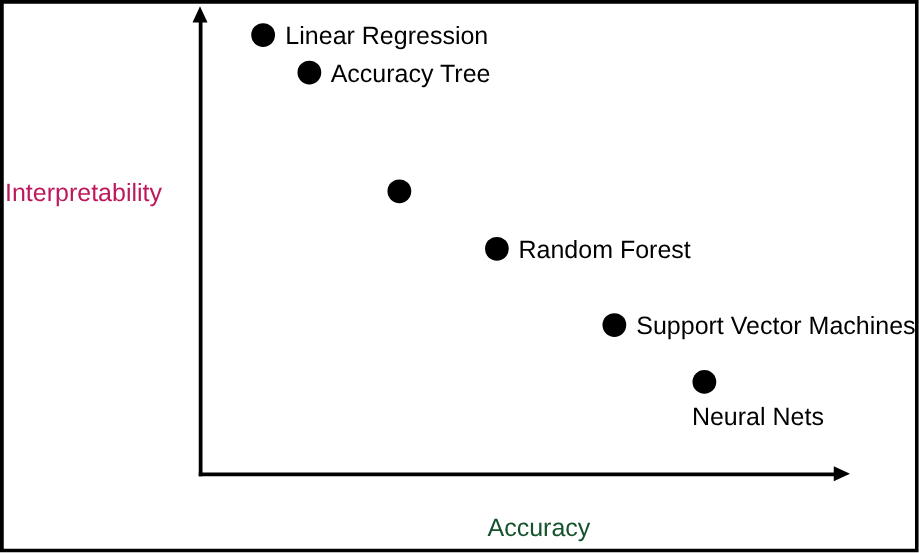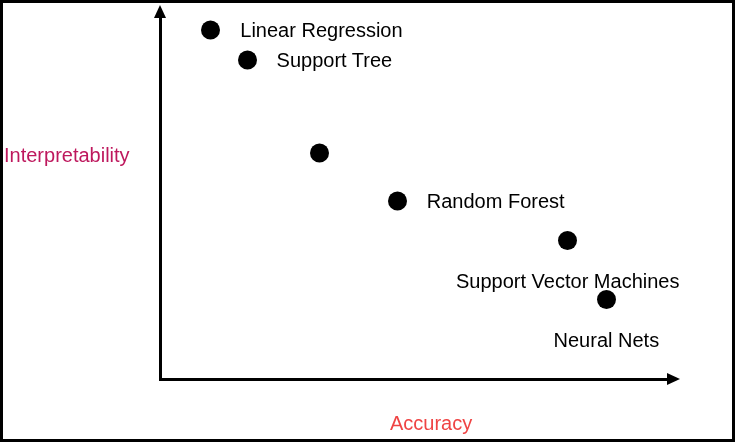--- a/index.html
+++ b/index.html
@@ -23,21 +23,21 @@
     top: 141px;
     font-size: 20px;
     color: #be185d;
     white-space: nowrap;
   }
   .x-label {
     position: absolute;
     left: 387px;
     top: 409px;
     font-size: 20px;
-    color: #ef4444;
+    color: #14532d;
     white-space: nowrap;
   }
   .y-axis {
     position: absolute;
     left: 156px;
     top: 12px;
     width: 3px;
     height: 366px;
     background: #000000;
   }
@@ -65,22 +65,21 @@
     top: 370px;
     width: 0;
     height: 0;
     border-top: 6.5px solid transparent;
     border-bottom: 6.5px solid transparent;
     border-left: 13px solid #000000;
   }
   .point {
     position: absolute;
     display: flex;
-    align-items: center;
-    gap: 20px;
+    gap: 8px;
     transform: translateY(-50%);
     white-space: nowrap;
   }
   .dot {
     display: block;
     width: 19px;
     height: 19px;
     border-radius: 50%;
     background: #000000;
     flex: 0 0 auto;
@@ -104,30 +103,30 @@
 
   <div class="x-label">Accuracy</div>
 
   <div id="points">
       <div class="point" style="left: 198.3px; top: 27.38px;">
         <span class="dot" style="background: rgb(0, 0, 0);"></span>
         <span class="pt-label">Linear Regression</span>
       </div>
       <div class="point" style="left: 234.56px; top: 57.22px;">
         <span class="dot" style="background: rgb(0, 0, 0);"></span>
-        <span class="pt-label">Support Tree</span>
+        <span class="pt-label">Accuracy Tree</span>
       </div>
       <div class="point" style="left: 307.08px; top: 150.47px;">
         <span class="dot" style="background: rgb(0, 0, 0);"></span>
       </div>
       <div class="point" style="left: 384.78px; top: 180.31px; margin-top: 18px;">
         <span class="dot" style="background: rgb(0, 0, 0);"></span>
         <span class="pt-label">Random Forest</span>
       </div>
-      <div class="point" style="left: 453px; top: 258.64px; flex-direction: column;">
+      <div class="point" style="left: 479px; top: 258.64px;">
         <span class="dot" style="background: rgb(0, 0, 0);"></span>
         <span class="pt-label">Support Vector Machines</span>
       </div>
       <div class="point" style="left: 550.54px; top: 318.32px; flex-direction: column;">
         <span class="dot" style="background: rgb(0, 0, 0);"></span>
         <span class="pt-label">Neural Nets</span>
       </div>
     </div>
 </div>
 

